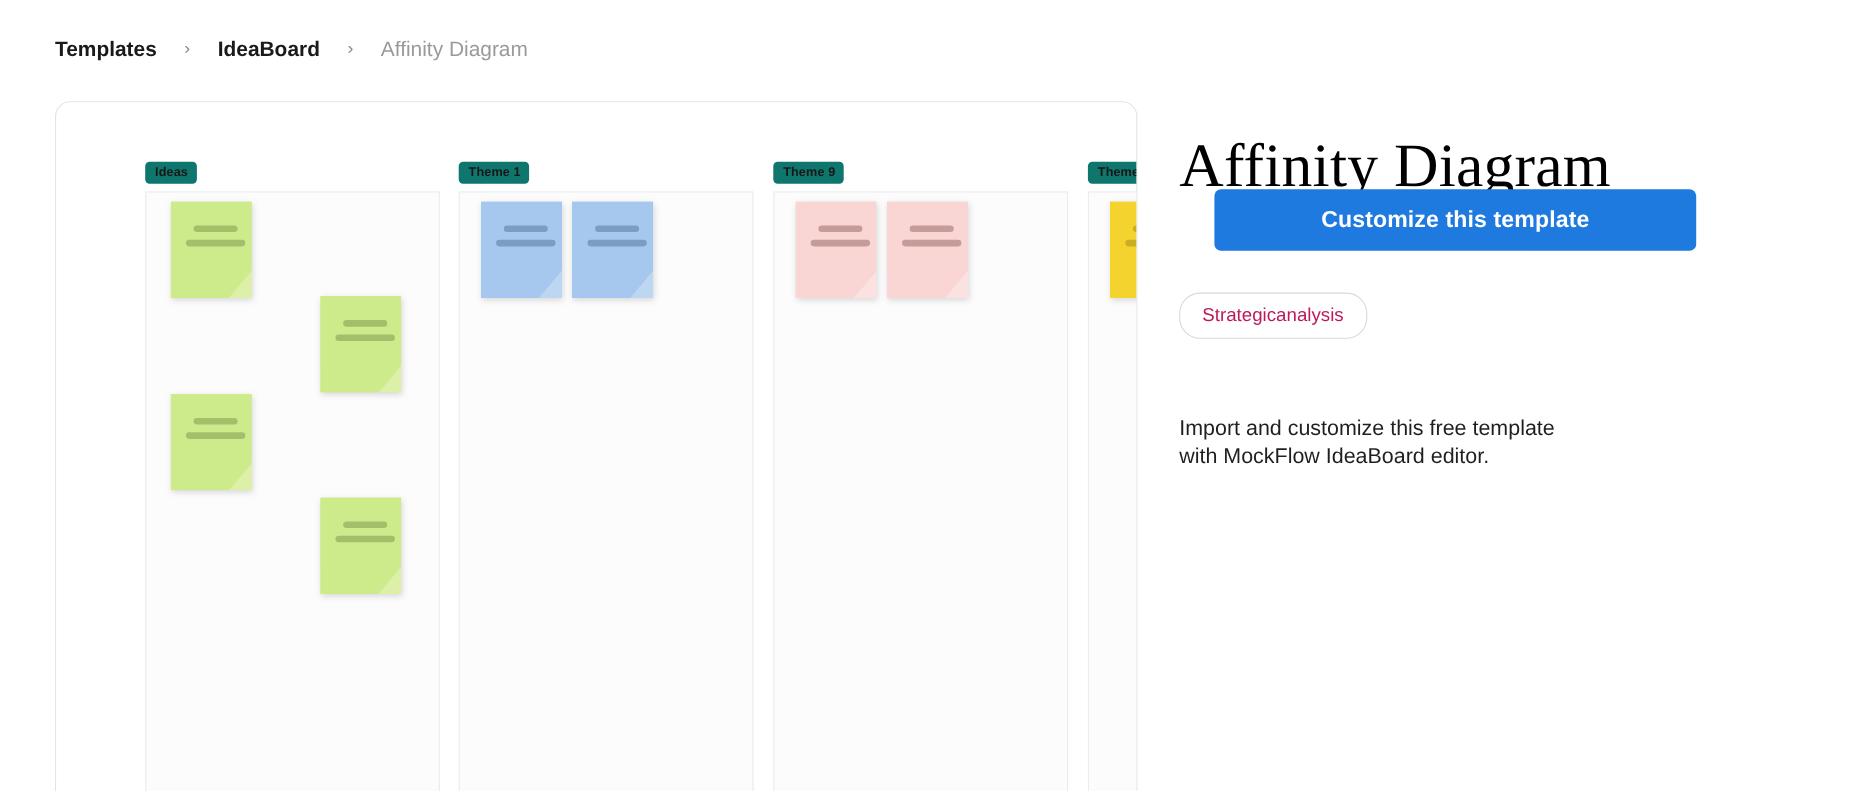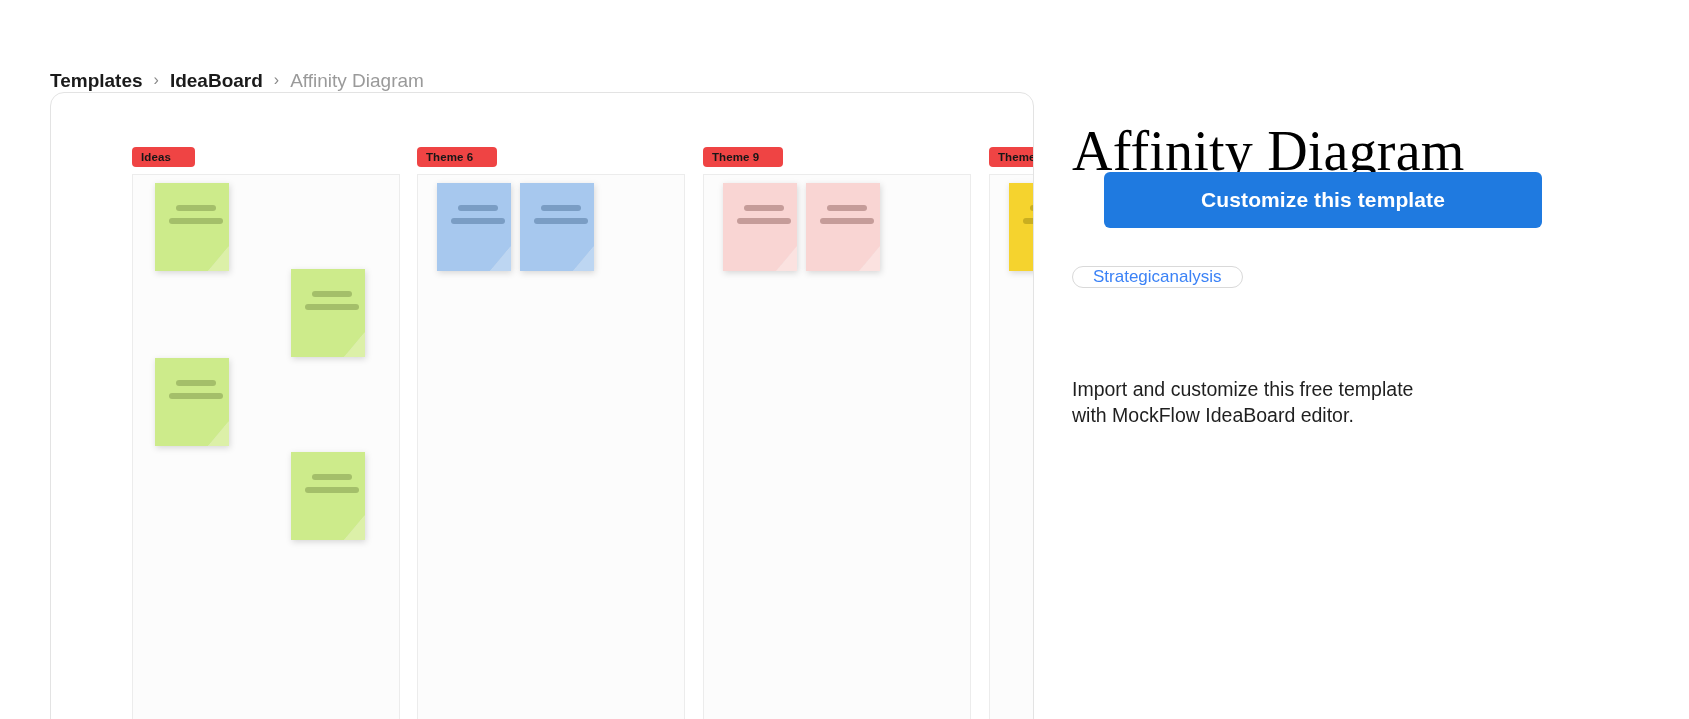--- a/index.html
+++ b/index.html
@@ -20,24 +20,23 @@
     background: #ffffff;
   }
 
   
   .breadcrumb {
     position: absolute;
     left: 50px;
     top: 33px;
     display: flex;
     align-items: center;
-    gap: 11px;
+    gap: 25px;
     font-size: 19px;
     line-height: 26px;
-    margin-top: 35px;
   }
   .crumb-link {
     color: #1a1a1a;
     font-weight: 600;
     text-decoration: none;
     white-space: nowrap;
   }
   .crumb-current {
     color: #9a9a9a;
     font-weight: 400;
@@ -80,26 +79,26 @@
   }
   .col-0 { left: 81px; }
   .col-1 { left: 366px; }
   .col-2 { left: 652px; }
   .col-3 { left: 938px; }
 
   .column-label {
     position: absolute;
     left: 0;
     top: -27px;
-    background: #ef4444;
+    background: #0f766e;
     color: #171717;
     font-size: 11.5px;
     font-weight: bold;
     letter-spacing: 0.1px;
-    padding: 4px 24px 4px 9px;
+    padding: 4px 8px 4px 9px;
     border-radius: 4px;
     white-space: nowrap;
   }
 
   .column-panel {
     position: absolute;
     left: 0;
     top: 0;
     width: 268px;
     height: 620px;
@@ -168,28 +167,28 @@
     font-size: 21px;
     font-weight: bold;
     cursor: pointer;
     letter-spacing: 0.1px;
     margin-left: 32px;
   }
   .tag-pill {
     position: absolute;
     left: 0;
     top: 266px;
-    height: 22px;
+    height: 42px;
     padding: 0 20px;
     display: inline-flex;
     align-items: center;
     border: 1px solid #d9d9d9;
     border-radius: 19px;
     background: #ffffff;
-    color: #3b82f6;
+    color: #be185d;
     font-size: 17px;
     cursor: pointer;
     white-space: nowrap;
   }
   .detail-desc {
     position: absolute;
     left: 0;
     top: 352px;
     width: 380px;
     font-size: 19.5px;
@@ -235,21 +234,21 @@
             <div class="note-line note-line-2" style="background: rgb(164, 191, 106);"></div>
           </div>
           <div class="note" style="left: 159px; top: 278px;">
             <div class="note-body" style="background: rgb(205, 235, 139);"></div>
             <div class="note-fold" style="background: rgb(220, 240, 168);"></div>
             <div class="note-line note-line-1" style="background: rgb(164, 191, 106);"></div>
             <div class="note-line note-line-2" style="background: rgb(164, 191, 106);"></div>
           </div>
         </div>
         <div class="column col-1">
-          <div class="column-label">Theme 6</div>
+          <div class="column-label">Theme 1</div>
           <div class="column-panel"></div>
           <div class="note" style="left: 20px; top: 9px;">
             <div class="note-body" style="background: rgb(167, 200, 238);"></div>
             <div class="note-fold" style="background: rgb(189, 214, 242);"></div>
             <div class="note-line note-line-1" style="background: rgb(122, 157, 196);"></div>
             <div class="note-line note-line-2" style="background: rgb(122, 157, 196);"></div>
           </div>
           <div class="note" style="left: 103px; top: 9px;">
             <div class="note-body" style="background: rgb(167, 200, 238);"></div>
             <div class="note-fold" style="background: rgb(189, 214, 242);"></div>

